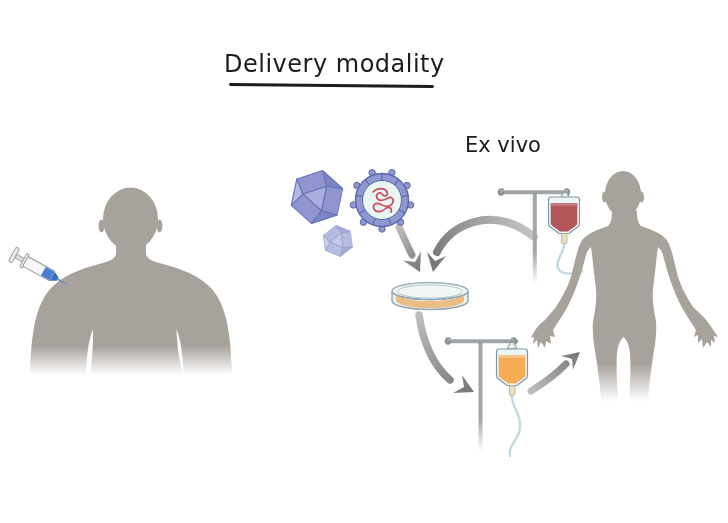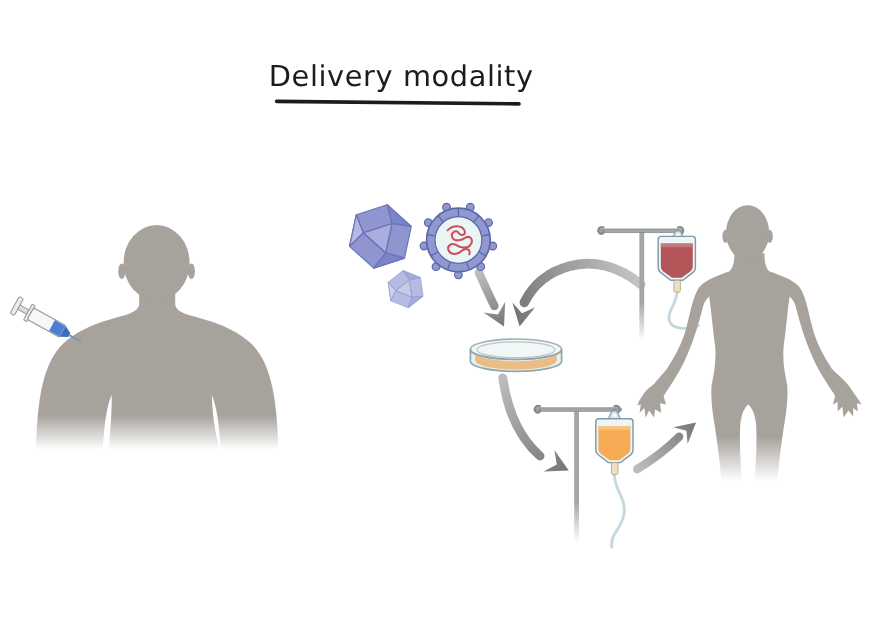--- a/index.html
+++ b/index.html
@@ -189,14 +189,15 @@
       C674 261, 672 250, 668 242 C664 234, 652 230, 641 226 C638 223, 637 218, 637 211 Z"></path>
     <ellipse cx="623" cy="194" rx="18" ry="23" fill="#a8a29d"></ellipse>
     <ellipse cx="604.5" cy="197" rx="2.5" ry="5.5" fill="#a8a29d"></ellipse>
     <ellipse cx="641.5" cy="197" rx="2.5" ry="5.5" fill="#a8a29d"></ellipse>
     <rect x="585" y="364" width="82" height="44" fill="url(#fadeLegs)"></rect>
   </g>
 </svg>
 
 <div class="label" id="title">Delivery modality</div>
 <div id="title-underline"></div>
+<div class="label" id="ex-vivo-label">Ex vivo</div>
 
 </div>
 
 </body></html>

